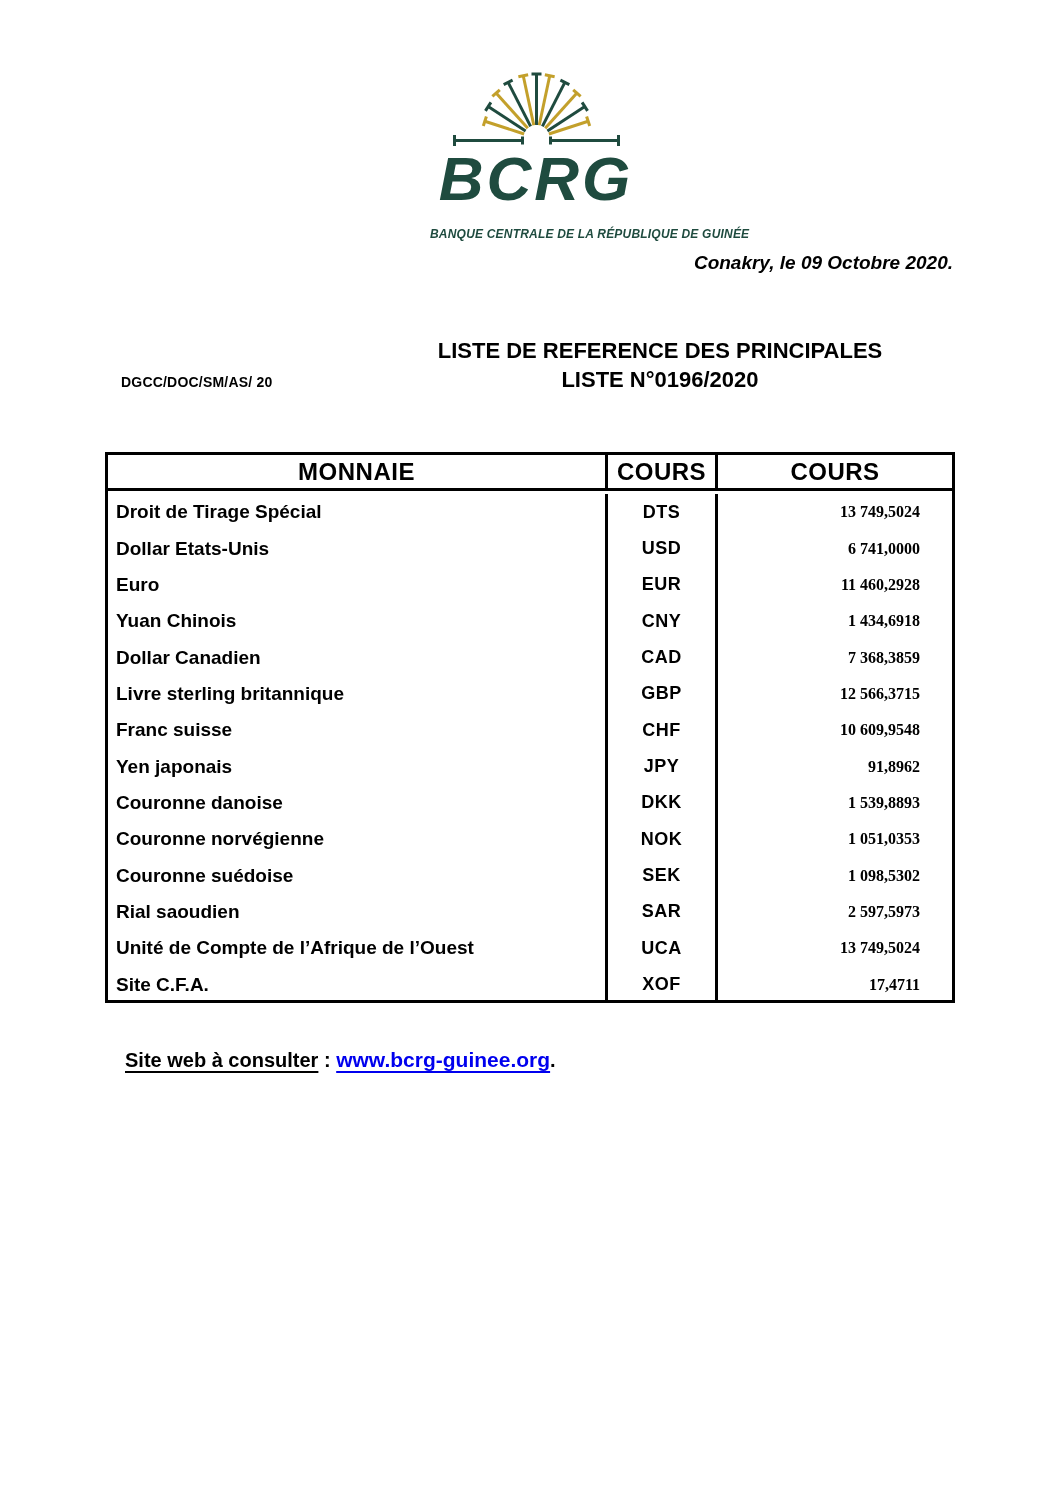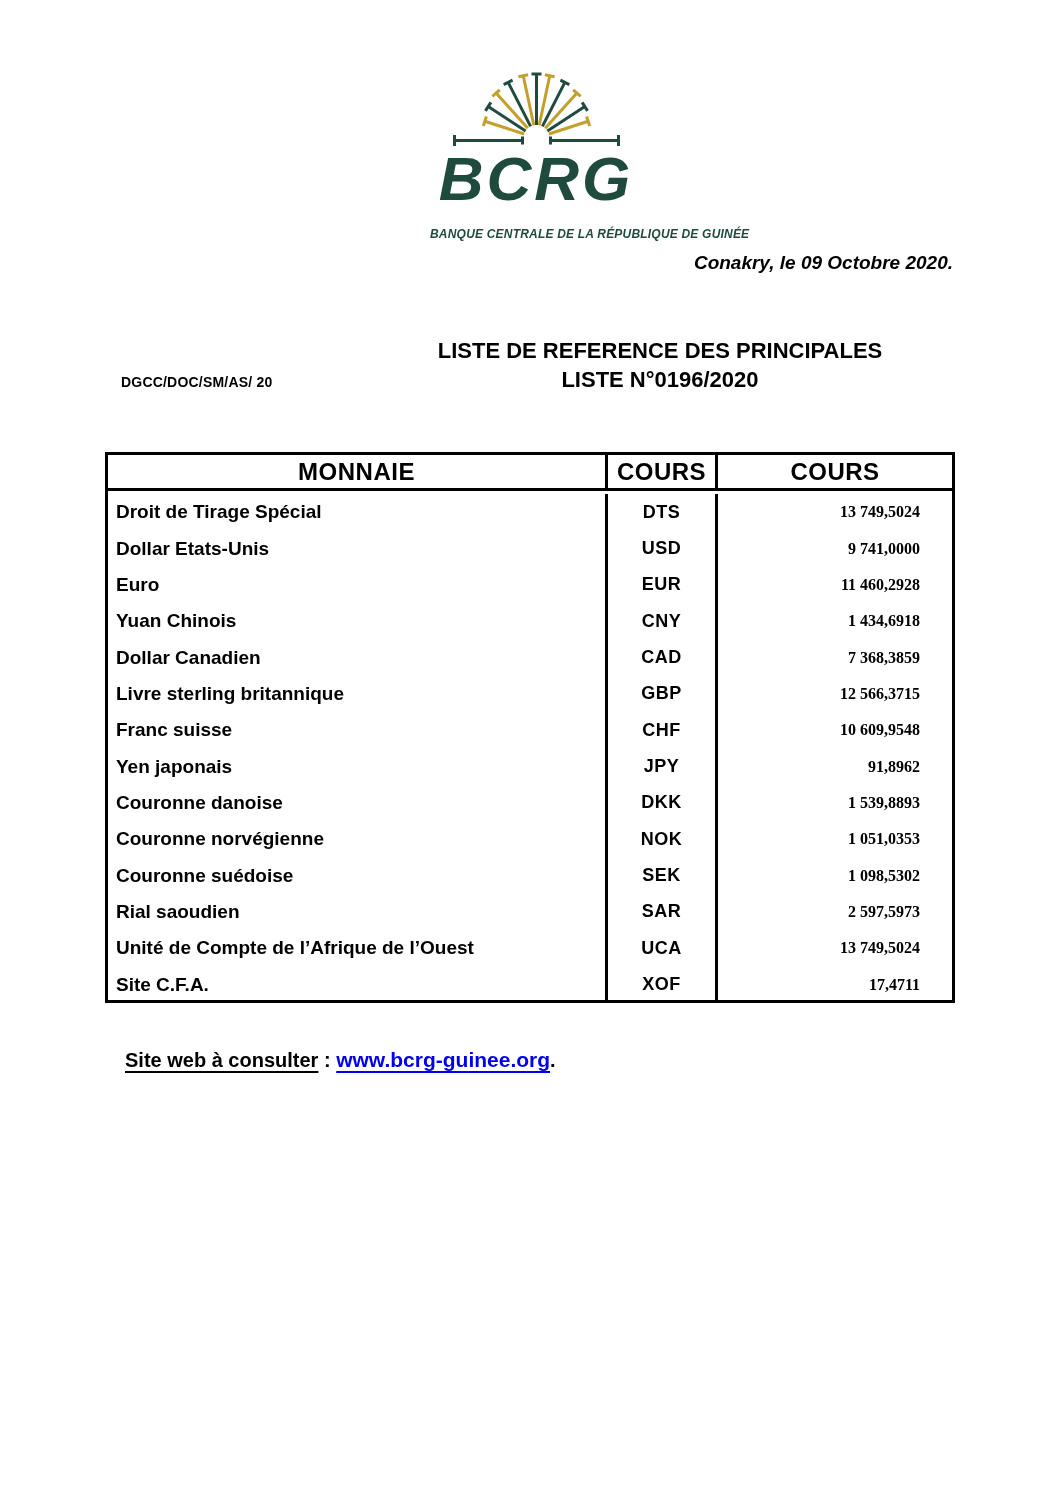--- a/index.html
+++ b/index.html
@@ -154,21 +154,21 @@
     <div class="hcell hc0">MONNAIE</div>
     <div class="hcell hc1">COURS</div>
     <div class="hcell hc2">COURS</div>
   </div>
   <div class="tbody">
       <div class="cell c0">Droit de Tirage Spécial</div>
       <div class="cell c1">DTS</div>
       <div class="cell c2">13 749,5024</div>
       <div class="cell c0">Dollar Etats-Unis</div>
       <div class="cell c1">USD</div>
-      <div class="cell c2">9 741,0000</div>
+      <div class="cell c2">6 741,0000</div>
       <div class="cell c0">Euro</div>
       <div class="cell c1">EUR</div>
       <div class="cell c2">11 460,2928</div>
       <div class="cell c0">Yuan Chinois</div>
       <div class="cell c1">CNY</div>
       <div class="cell c2">1 434,6918</div>
       <div class="cell c0">Dollar Canadien</div>
       <div class="cell c1">CAD</div>
       <div class="cell c2">7 368,3859</div>
       <div class="cell c0">Livre sterling britannique</div>

